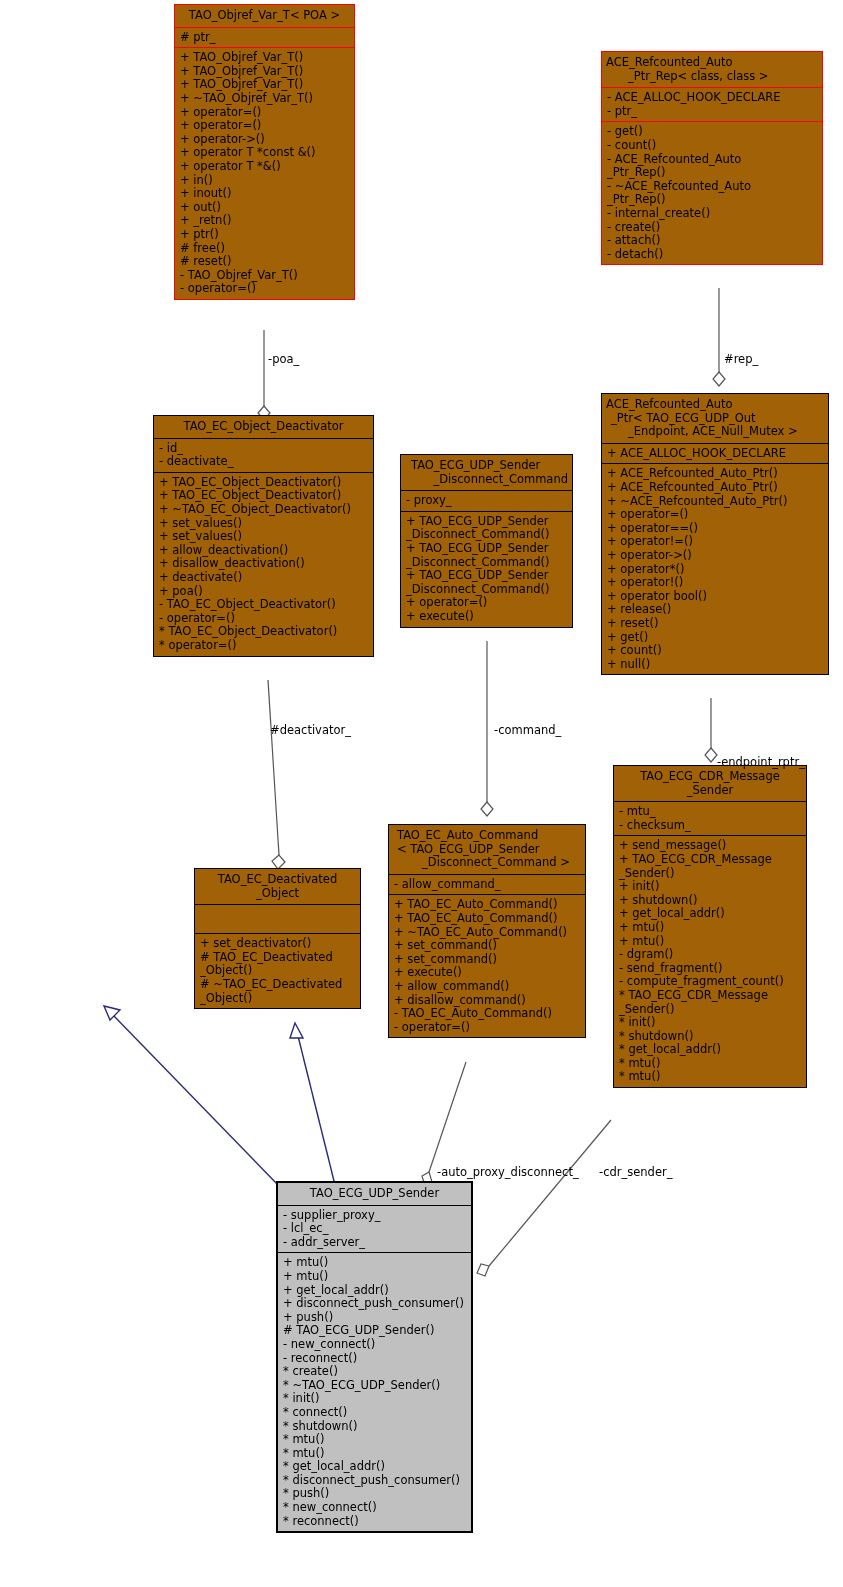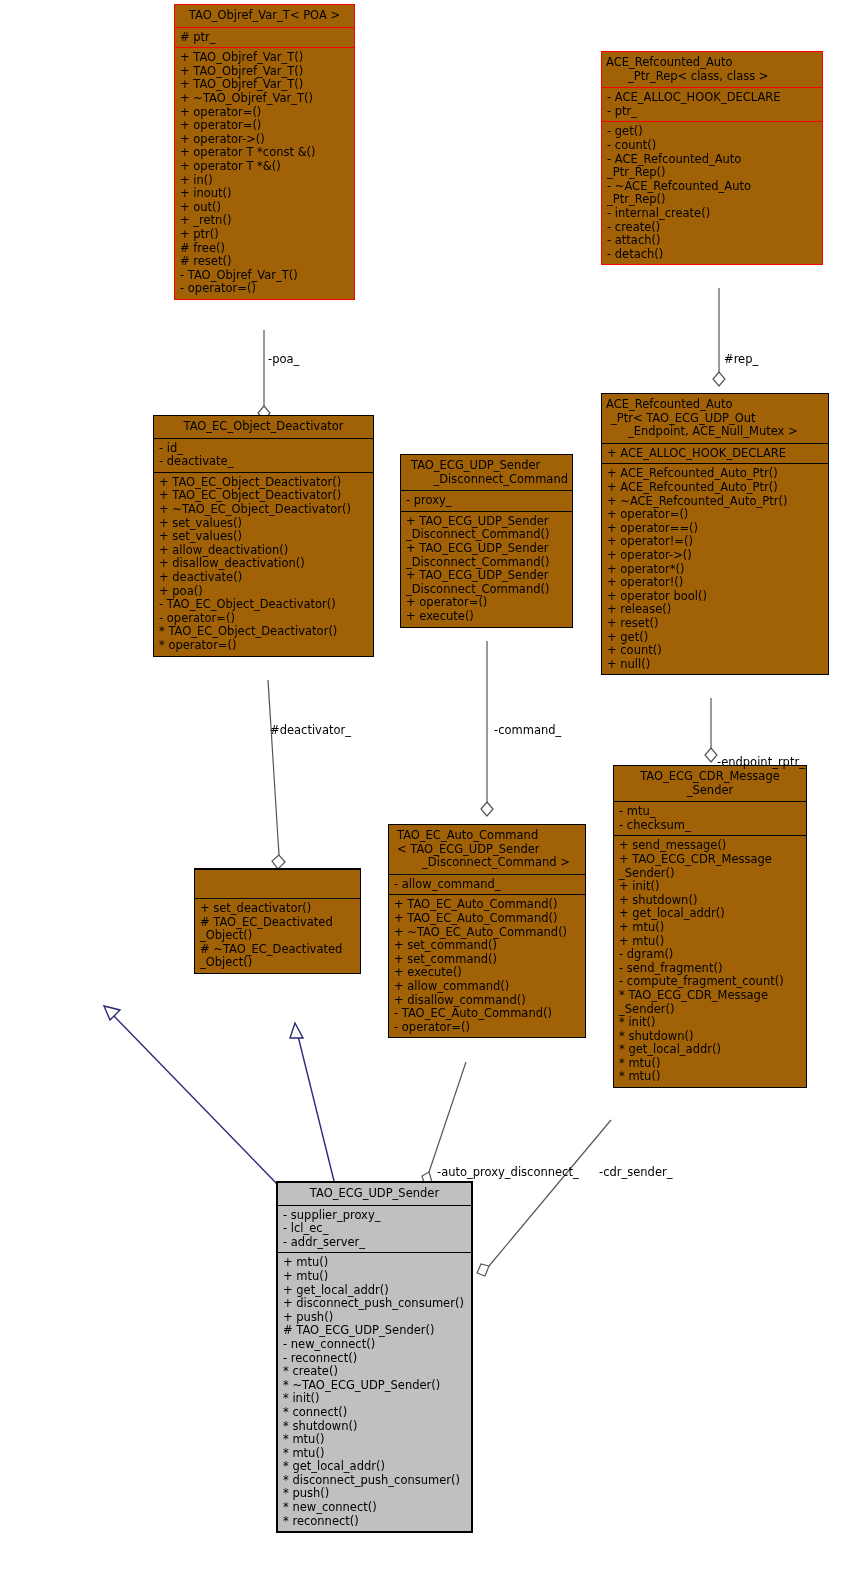--- a/index.html
+++ b/index.html
@@ -259,20 +259,24 @@
       <div class="row">_Sender()</div>
       <div class="row">* init()</div>
       <div class="row">* shutdown()</div>
       <div class="row">* get_local_addr()</div>
       <div class="row">* mtu()</div>
       <div class="row">* mtu()</div>
     </div>
   </div>
 
   <div class="uml" style="left:194px;top:868px;width:167px;">
+    <div class="sec title">
+      <div class="row">TAO_EC_Deactivated</div>
+      <div class="row">_Object</div>
+    </div>
     <div class="divider"></div>
     <div class="sec empty"></div>
     <div class="divider"></div>
     <div class="sec">
       <div class="row">+ set_deactivator()</div>
       <div class="row"># TAO_EC_Deactivated</div>
       <div class="row">_Object()</div>
       <div class="row"># ~TAO_EC_Deactivated</div>
       <div class="row">_Object()</div>
     </div>

